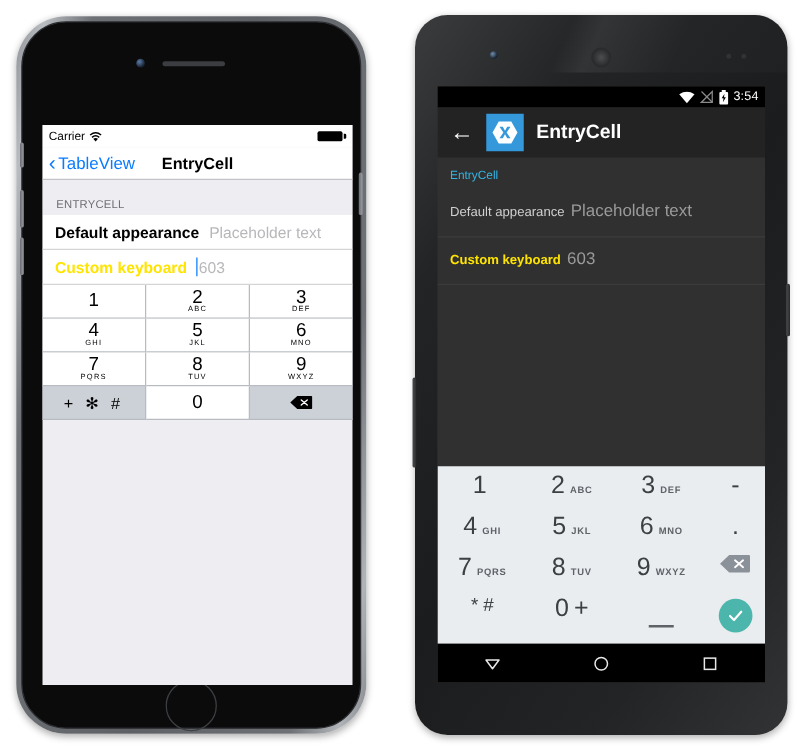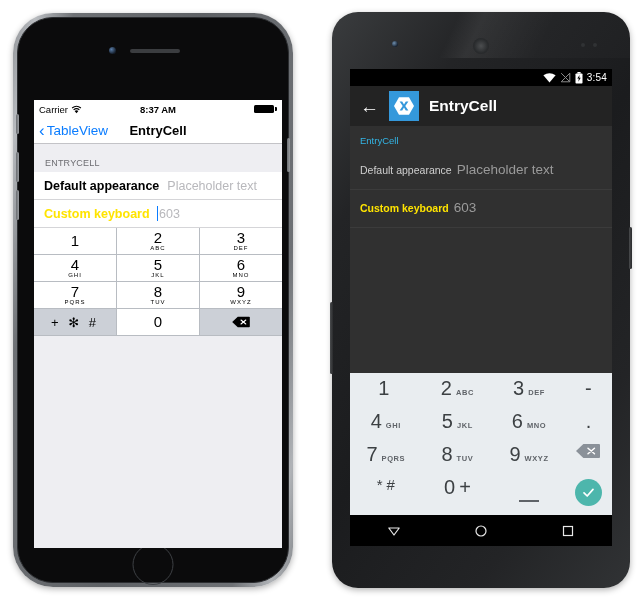--- a/index.html
+++ b/index.html
@@ -179,21 +179,20 @@
 
       <div class="ip-status">
         <div class="ip-carrier">
           <span>Carrier</span>
           <svg width="11" height="9" viewBox="0 0 11 9">
             <path d="M5.5 8.2 L3.6 6.0 Q5.5 4.6 7.4 6.0 Z" fill="#000"></path>
             <path d="M2.6 4.9 Q5.5 2.4 8.4 4.9" stroke="#000" stroke-width="1.1" fill="none"></path>
             <path d="M1.1 3.0 Q5.5 -0.5 9.9 3.0" stroke="#000" stroke-width="1.1" fill="none"></path>
           </svg>
         </div>
-        <div class="ip-time">8:37 AM</div>
         <div class="ip-batt">
           <div class="ip-batt-body"></div>
             <div class="ip-batt-cap"></div>
         </div>
       </div>
 
       <div class="ip-navbar">
         <div class="ip-back">
           <span class="ip-back-chev">‹</span>
           <span>TableView</span>

